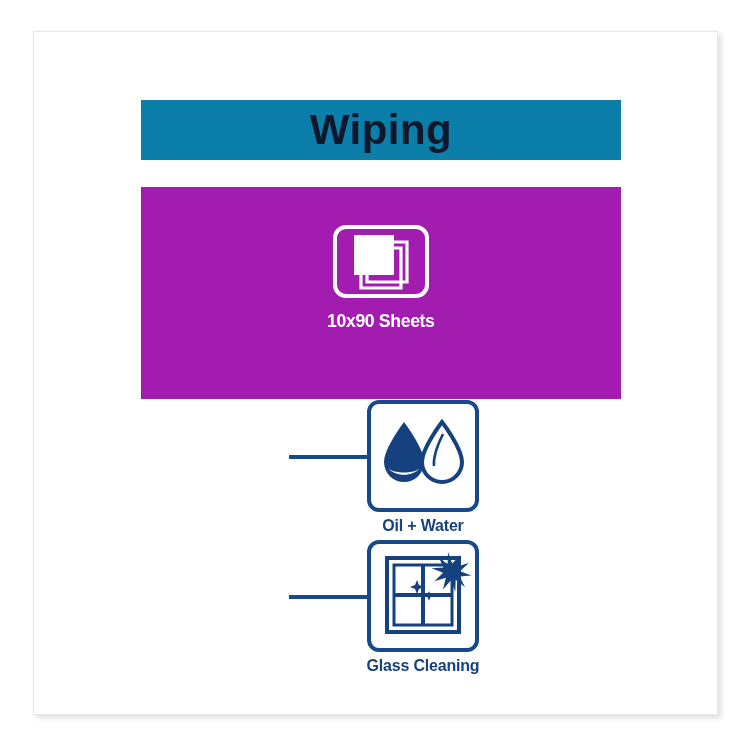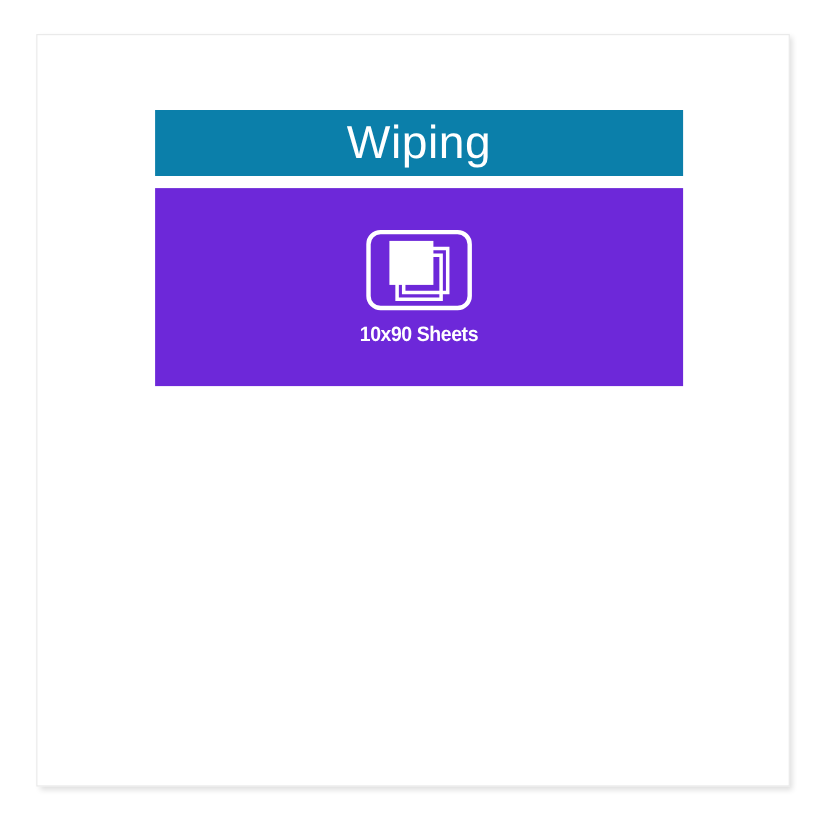--- a/index.html
+++ b/index.html
@@ -33,35 +33,35 @@
     left: 107px;
     top: 68px;
     width: 480px;
     height: 60px;
     background: #0b7faa;
     display: flex;
     align-items: center;
     justify-content: center;
   }
   #header-title {
-    color: #ffffff;
+    color: #0f172a;
     font-size: 42px;
-    font-weight: 400;
+    font-weight: 700;
     letter-spacing: 0.5px;
     line-height: 1;
   }
 
   
   #specs-panel {
     position: absolute;
     left: 107px;
-    top: 139px;
+    top: 155px;
     width: 480px;
-    height: 180px;
-    background: #6d28d9;
+    height: 212px;
+    background: #a21caf;
   }
   #specs-row {
     position: absolute;
     left: 0;
     top: 0;
     width: 100%;
     display: flex;
     justify-content: center;
     align-items: flex-start;
     padding-top: 38px;
@@ -160,15 +160,53 @@
           </svg>
         </div>
         <div class="spec-label">10x90 Sheets</div>
       </div>
 
 
 
     </div>
   </div>
 
-
+  <div class="feature-row" id="feature-row-oil-water">
+    <div class="feature-connector"></div>
+    <div class="feature-icon-box">
+      <svg width="104" height="104" viewBox="0 0 104 104">
+
+        <path d="M33 18 C33 18 13 44 13 58 A20 20 0 0 0 53 58 C53 44 33 18 33 18 Z" fill="#15417e"></path>
+
+        <path d="M17 64 C24 73 42 73 49 64 C44 70 22 70 17 64 Z" fill="#ffffff"></path>
+
+        <path d="M71 18 C71 18 51 44 51 58 A20 20 0 0 0 91 58 C91 44 71 18 71 18 Z" fill="none" stroke="#15417e" stroke-width="4"></path>
+        <path d="M72 30 C66 42 62 52 63 62" fill="none" stroke="#15417e" stroke-width="2.6"></path>
+      </svg>
+    </div>
+    <div class="feature-label">Oil + Water</div>
+  </div>
+
+  <div class="feature-row" id="feature-row-glass">
+    <div class="feature-connector"></div>
+    <div class="feature-icon-box">
+      <svg width="104" height="104" viewBox="0 0 104 104">
+
+        <rect x="16" y="14" width="72" height="74" fill="none" stroke="#15417e" stroke-width="4"></rect>
+        <rect x="23" y="21" width="58" height="60" fill="none" stroke="#15417e" stroke-width="3"></rect>
+
+        <path d="M52 21 V81" stroke="#15417e" stroke-width="4"></path>
+        <path d="M23 51 H81" stroke="#15417e" stroke-width="4"></path>
+
+        <path d="M77 8 l4.2 11.4 8.2-8.6 -3.2 11.6 11.6-3.4 -8.8 8.3
+                 11.5 4.3 -11.8 1 5.3 10.6 -9.3-7.4 -0.4 11.9 -4.5-11.1
+                 -7.9 8.9 3-11.8 -11.4 3.6 8.6-8.5 -11.4-4.6 11.9-0.7
+                 -5.1-10.7 9.1 7.6 Z" fill="#15417e"></path>
+        <circle cx="78" cy="27" r="6.5" fill="#15417e"></circle>
+
+        <path d="M46 36 l2 5 5 2 -5 2 -2 5 -2-5 -5-2 5-2 Z" fill="#15417e"></path>
+        <path d="M58 47 l1.4 3.5 3.5 1.4 -3.5 1.4 -1.4 3.5 -1.4-3.5 -3.5-1.4 3.5-1.4 Z" fill="#15417e"></path>
+      </svg>
+    </div>
+    <div class="feature-label">Glass Cleaning</div>
+  </div>
 
 </div>
 
 </body></html>

